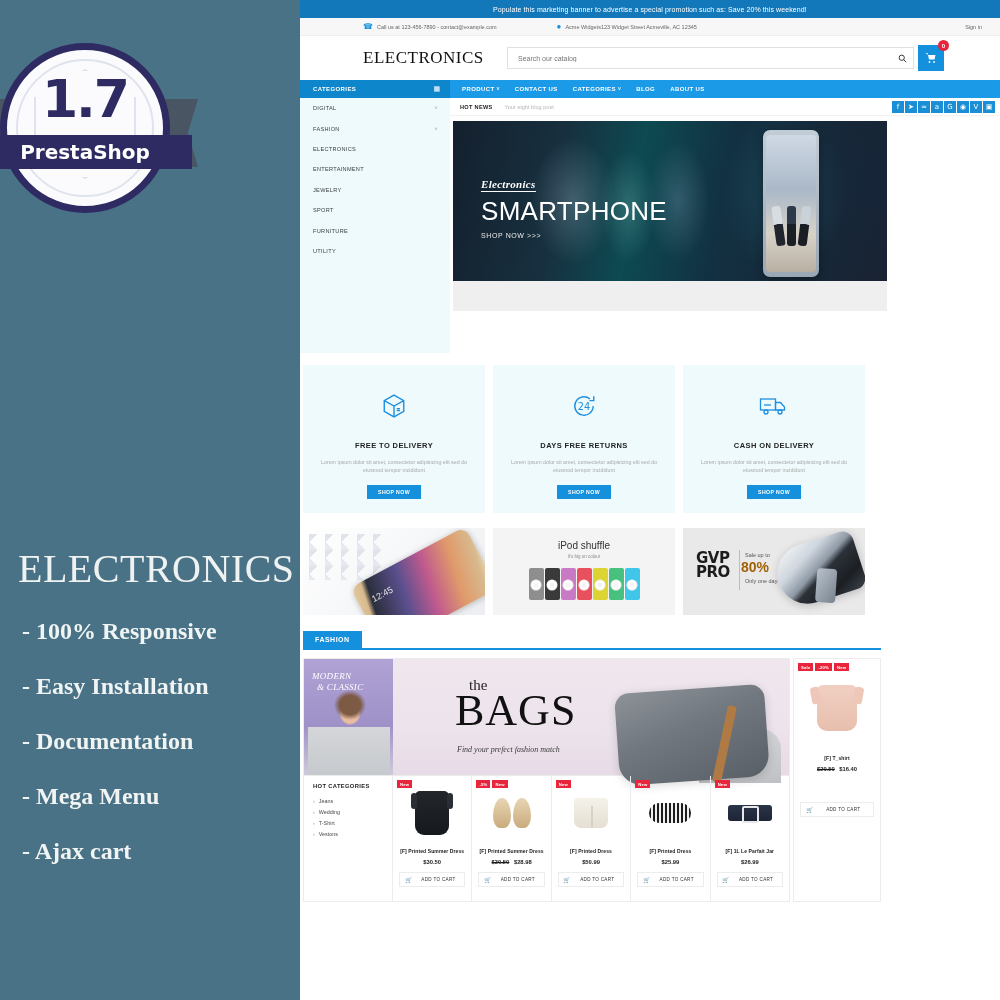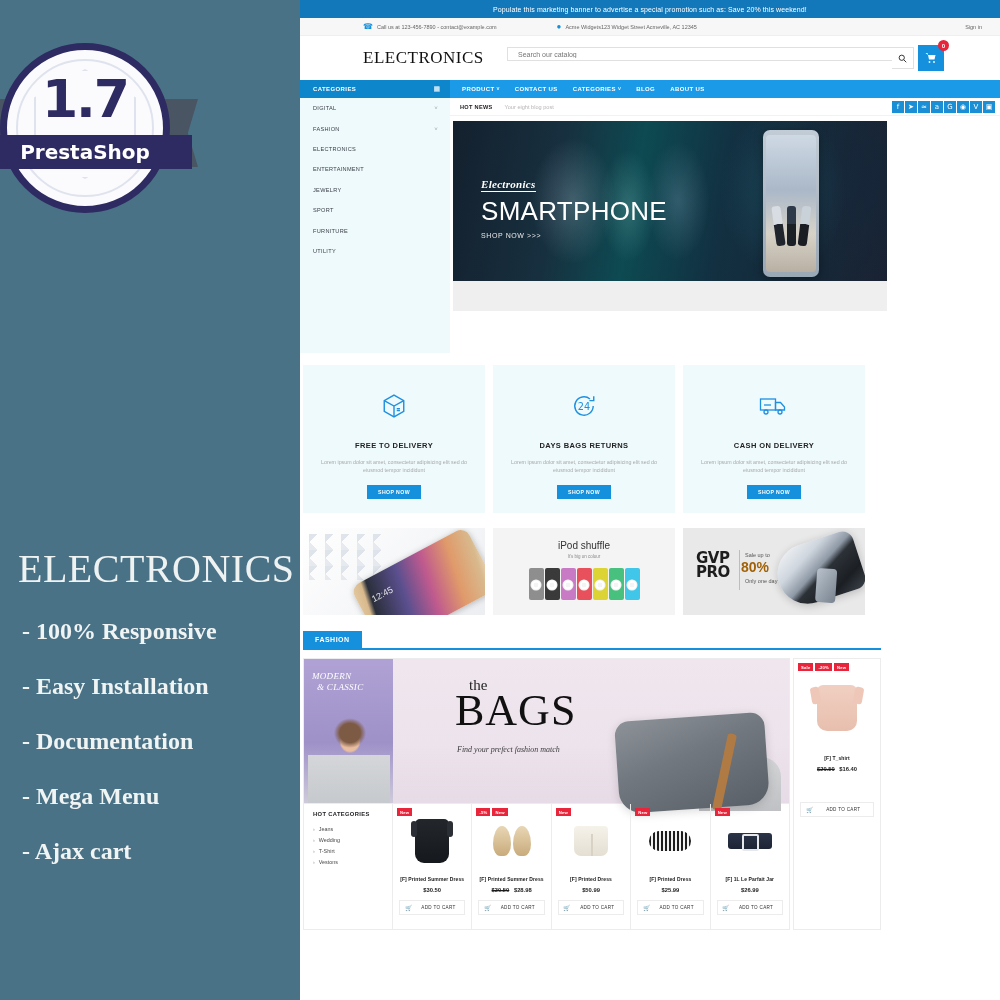--- a/index.html
+++ b/index.html
@@ -98,21 +98,21 @@
   #signin { position:absolute; right:18px; font-size:5.5px; color:#666; }
 
   
   #header { height: 44px; background:#fff; display:flex; align-items:center; position:relative; }
   #logo {
     margin-left: 63px; font-family:"Liberation Serif", serif;
     font-size: 17px; letter-spacing: .5px; color:#111;
   }
   #search-wrap {
     position:absolute; left:207px; top:11px;
-    width: 388px; height: 14px;
+    width: 388px; height: 22px;
     border:1px solid #e0e0e0; background:#fff;
     display:flex; align-items:center;text-decoration:underline;
   }
   #search-input {
     border:none; outline:none; width:100%; height:100%;
     padding-left:10px; font-size:7px; color:#8a8a8a;
     font-family:"Liberation Sans", sans-serif; background:transparent;
   }
   #search-btn {
     position:absolute; left:592px; top:11px; width:22px; height:22px;
@@ -277,21 +277,21 @@
 
   
   #fashion-head { margin: 16px 0 0 3px; width:578px; border-bottom:2px solid #1490dd; display:flex; }
   #fashion-head .tab {
     background:#1490dd; color:#fff; font-size:7px; font-weight:700; letter-spacing:.5px;
     padding: 5px 12px; cursor:pointer;
   }
 
   #fashion-body { display:flex; margin: 8px 0 0 3px; width:578px; }
   #fashion-left { width:487px; border:1px solid #ececec; background:#fff; }
-  #fb-banner { display:flex; height:144px;border-radius:18px; }
+  #fb-banner { display:flex; height:116px;border-radius:18px; }
   #fb-modern {
     width:89px; background: linear-gradient(180deg,#b0a2d4 0%,#9e91c8 58%, #cfcadb 100%);
     position:relative; overflow:hidden;
   }
   #fb-modern .m1 { font-family:"Liberation Serif",serif; font-style:italic; color:#fff; font-size:9px; margin:12px 0 0 8px; letter-spacing:.3px;}
   #fb-modern .m2 { font-family:"Liberation Serif",serif; font-style:italic; color:#fff; font-size:9px; margin:1px 0 0 13px; letter-spacing:.3px;}
   #fb-modern .girl {
     position:absolute; left:4px; bottom:0; width:82px; height:88px;
     background:
       radial-gradient(ellipse 26px 24px at 42px 18px, #7d5a44 40%, transparent 62%),
@@ -529,21 +529,21 @@
     </div>
 
     <div class="svc">
       <div class="ico">
         <svg width="26" height="26" viewBox="0 0 24 24" fill="none" stroke="#1e90e0" stroke-width="1.3">
           <path d="M20.5 12a8.5 8.5 0 1 1-3-6.5"></path>
             <path d="M21 3v4h-4"></path>
           <text x="12" y="15.5" font-size="9" fill="#1e90e0" stroke="none" text-anchor="middle" font-family="DejaVu Sans">24</text>
         </svg>
       </div>
-      <h4>DAYS BAGS RETURNS</h4>
+      <h4>DAYS FREE RETURNS</h4>
       <p>Lorem ipsum dolor sit amet, consectetur adipisicing elit sed do eiusmod tempor incididunt</p>
       <div class="shopnow">SHOP NOW</div>
     </div>
 
     <div class="svc">
       <div class="ico">
         <svg width="30" height="26" viewBox="0 0 30 24" fill="none" stroke="#1e90e0" stroke-width="1.3">
           <rect x="1.5" y="5" width="15" height="11"></rect>
             <path d="M16.5 8.5h5l4 4.5v3h-9z"></path>
           <circle cx="7" cy="18" r="2"></circle>

